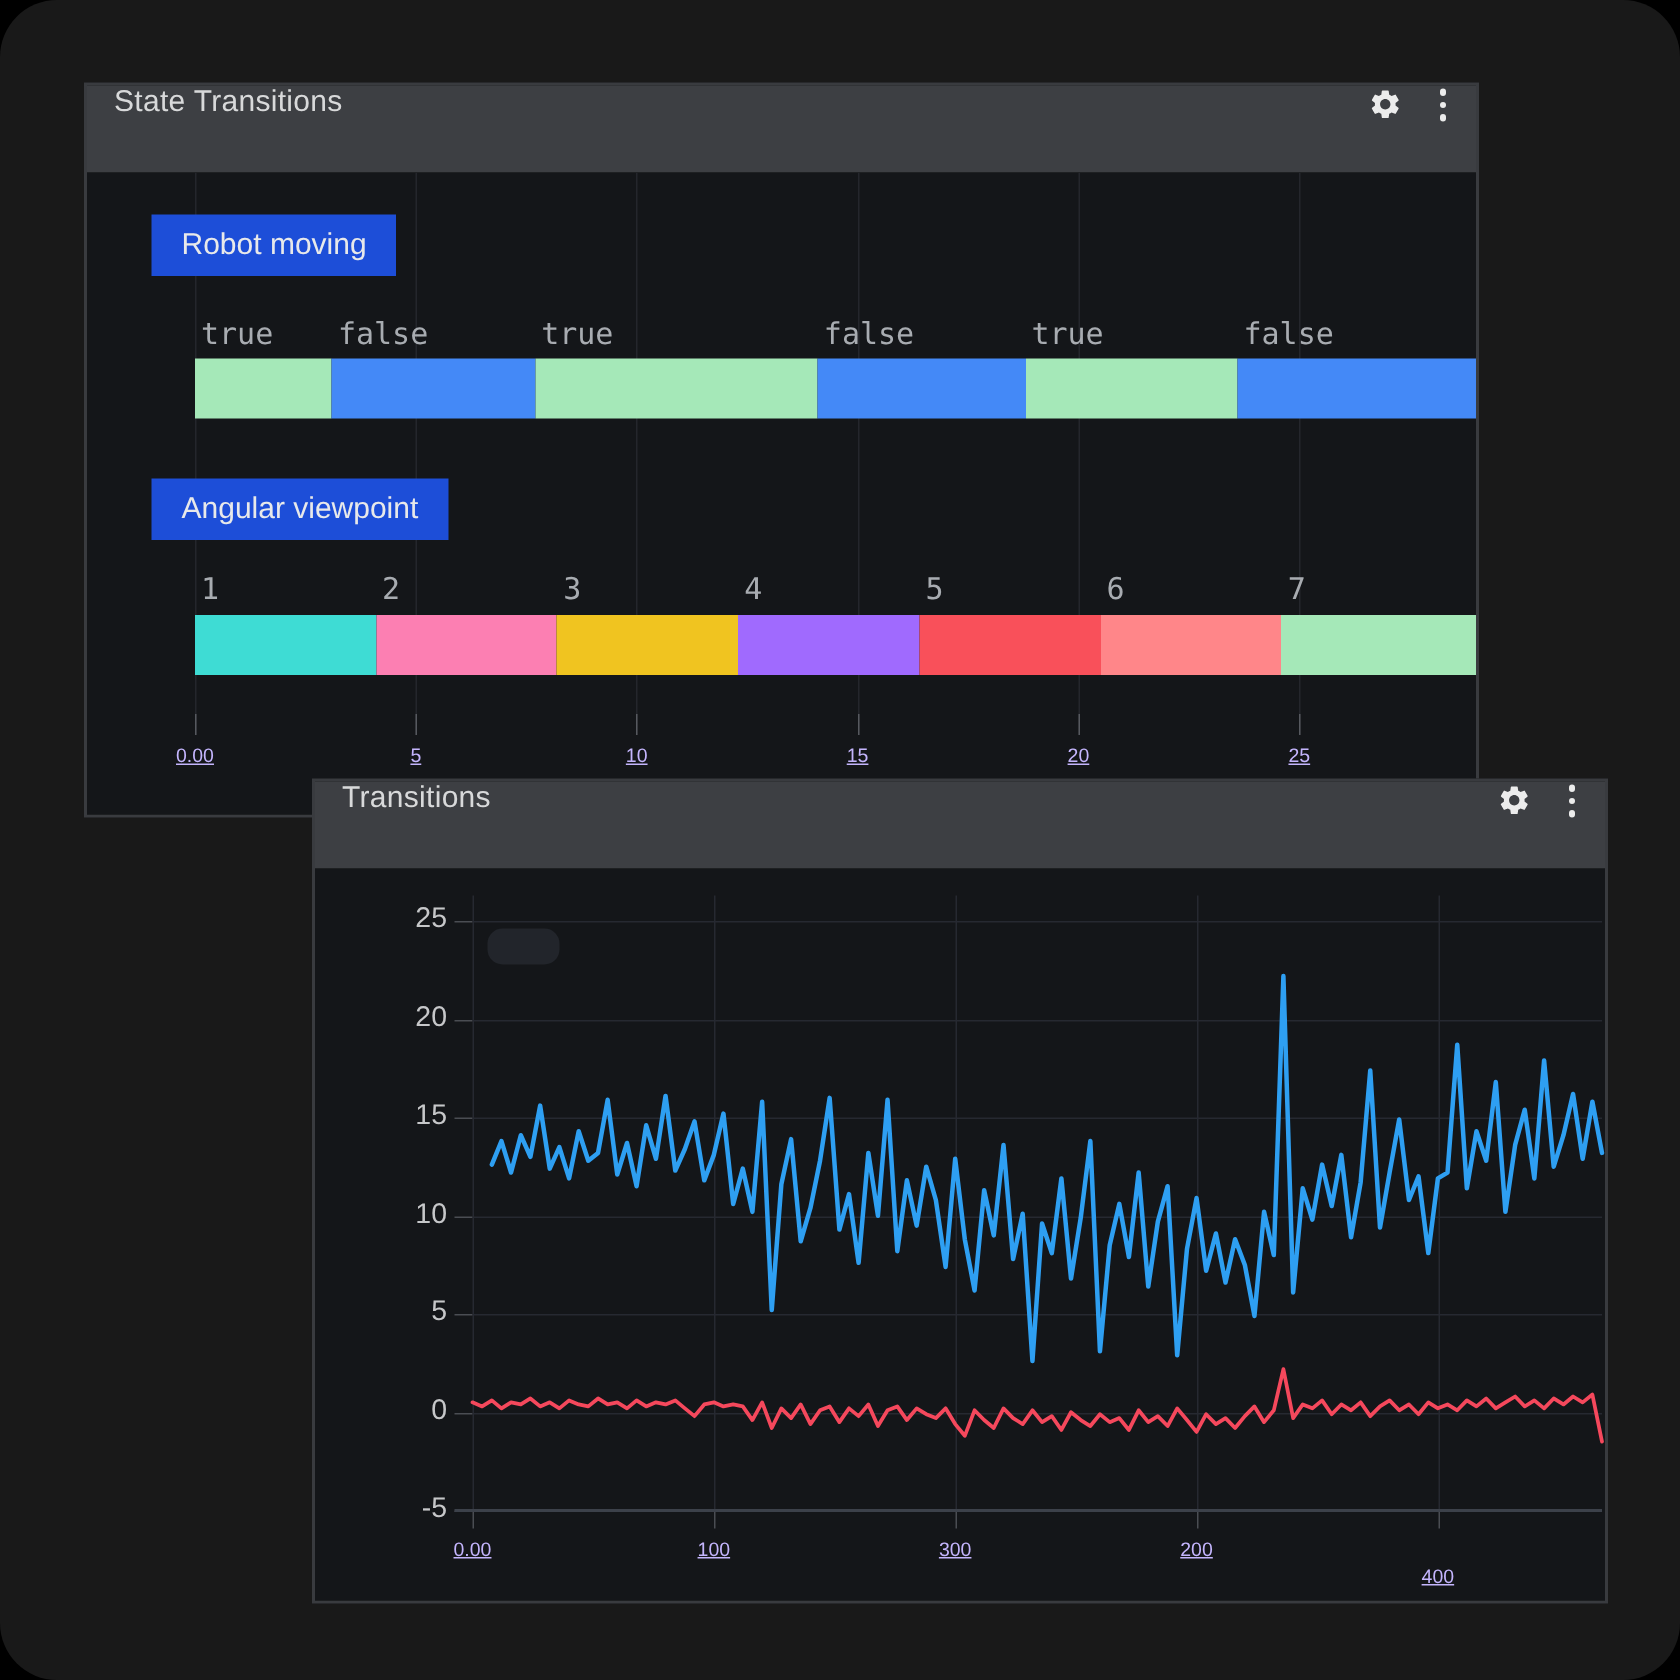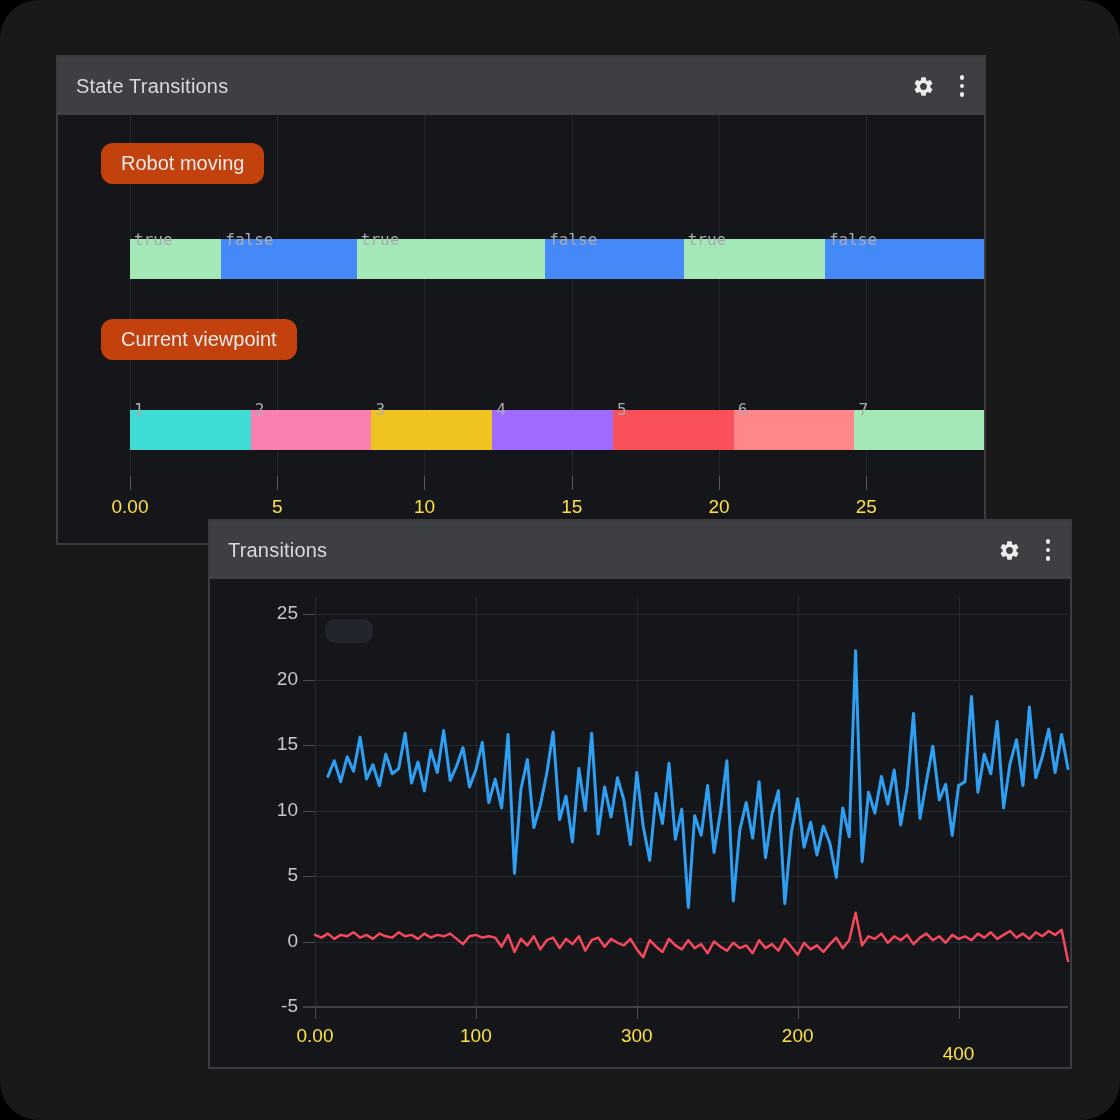--- a/index.html
+++ b/index.html
@@ -1,41 +1,41 @@
 <!DOCTYPE html>
 <html><head>
 <meta charset="utf-8">
 <style>
   html,body{margin:0;padding:0;background:#000;width:1120px;height:1120px;overflow:hidden;}
   *{box-sizing:border-box;}
   body{font-family:"Liberation Sans", sans-serif;}
   .screen{position:absolute;inset:0;width:1120px;height:1120px;background:#191919;border-radius:38px;overflow:hidden;}
 
   .panel{position:absolute;background:#141619;border:2px solid #393b3f;}
-  .panel-header{height:58px;background:#3d3f43;display:flex;align-items:center;padding:0 18px;}
+  .panel-header{height:58px;background:#3d3f43;display:flex;align-items:flex-start;padding:0 18px;}
   .panel-title{margin:0;font-size:20px;font-weight:500;color:#d8d9da;letter-spacing:.2px;flex:1;}
   .panel-actions{display:flex;align-items:center;gap:22px;}
   .gear{width:24px;height:24px;display:inline-flex;align-items:center;justify-content:center;cursor:pointer;}
   .gear svg{width:23px;height:23px;fill:#ececec;}
   .kebab{display:inline-flex;flex-direction:column;gap:4px;cursor:pointer;padding:2px;}
   .kebab i{width:4.5px;height:4.5px;border-radius:50%;background:#ececec;display:block;}
 
   .panel-state{left:56px;top:55px;width:930px;height:490px;}
   .panel-accel{left:208px;top:519px;width:864px;height:550px;z-index:5;}
   .panel-body{position:relative;width:100%;height:calc(100% - 58px);background:#141619;overflow:hidden;}
 
-  .chip{position:absolute;background:#c2410c;border-radius:12px;padding:9px 20px;font-size:20px;color:#e8e9ea;z-index:3;}
+  .chip{position:absolute;background:#1d4ed8;border-radius:0;padding:9px 20px;font-size:20px;color:#e8e9ea;z-index:3;}
   .chip1{left:43px;top:28px;}
   .chip2{left:43px;top:204px;}
 
   .vline{position:absolute;width:1px;background:#24262c;top:0;height:375px;}
   .vtick{position:absolute;width:1px;background:#56595f;top:361px;height:14px;}
   .seg{position:absolute;height:40px;}
-  .seg-label{position:absolute;font-family:"DejaVu Sans Mono", monospace;font-size:16px;color:#a8acb1;white-space:nowrap;margin-top:20px;}
-  .x-label{position:absolute;font-size:19px;color:#fde047;transform:translateX(-50%);white-space:nowrap;}
+  .seg-label{position:absolute;font-family:"DejaVu Sans Mono", monospace;font-size:20px;color:#a8acb1;white-space:nowrap;}
+  .x-label{position:absolute;font-size:13px;color:#c4b5fd;transform:translateX(-50%);white-space:nowrap;text-decoration:underline;}
 
   .hline{position:absolute;height:1px;background:#262931;}
   .hline.vgrid{width:1px;height:auto;}
   .ytick{position:absolute;height:1px;width:12px;background:#4a4d53;}
   .xtick{position:absolute;width:1px;height:12px;background:#4a4d53;}
   .axisline{position:absolute;height:2px;background:#3c414a;}
   .y-label{position:absolute;font-size:19px;color:#c6c7c9;text-align:right;width:60px;}
 
   .legend{position:absolute;left:115px;top:40px;background:#22252b;border-radius:10px;padding:12px 24px;z-index:4;display:flex;flex-direction:column;}
   .legend-row{display:flex;align-items:center;gap:22px;height:48px;cursor:pointer;}
@@ -60,21 +60,21 @@
         </span>
         <span class="kebab">
             <i></i>
             <i></i>
             <i></i>
           </span>
       </div>
     </header>
     <div class="panel-body" id="state-body">
       <div class="chip chip1">Robot moving</div>
-      <div class="chip chip2">Current viewpoint</div>
+      <div class="chip chip2">Angular viewpoint</div>
     <div class="vline" style="left: 72px;"></div>
         <div class="vtick" style="left: 72px;"></div>
         <div class="x-label" style="left: 72px; top: 381px;">0.00</div>
         <div class="vline" style="left: 219.241px;"></div>
         <div class="vtick" style="left: 219.241px;"></div>
         <div class="x-label" style="left: 219.241px; top: 381px;">5</div>
         <div class="vline" style="left: 366.483px;"></div>
         <div class="vtick" style="left: 366.483px;"></div>
         <div class="x-label" style="left: 366.483px; top: 381px;">10</div>
         <div class="vline" style="left: 513.724px;"></div>

